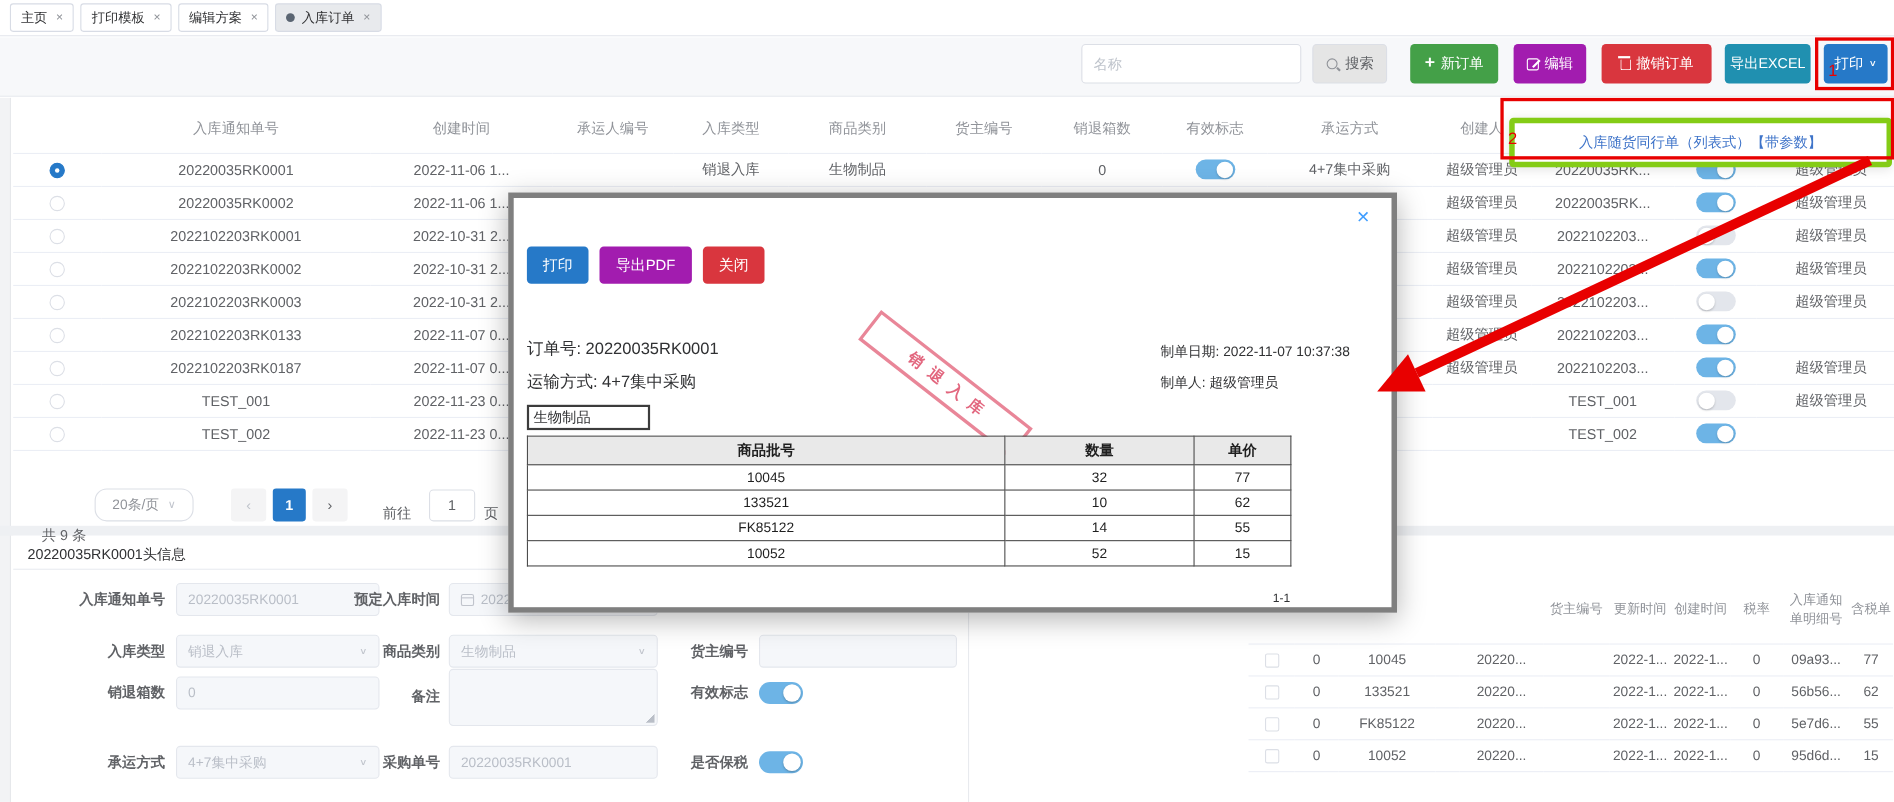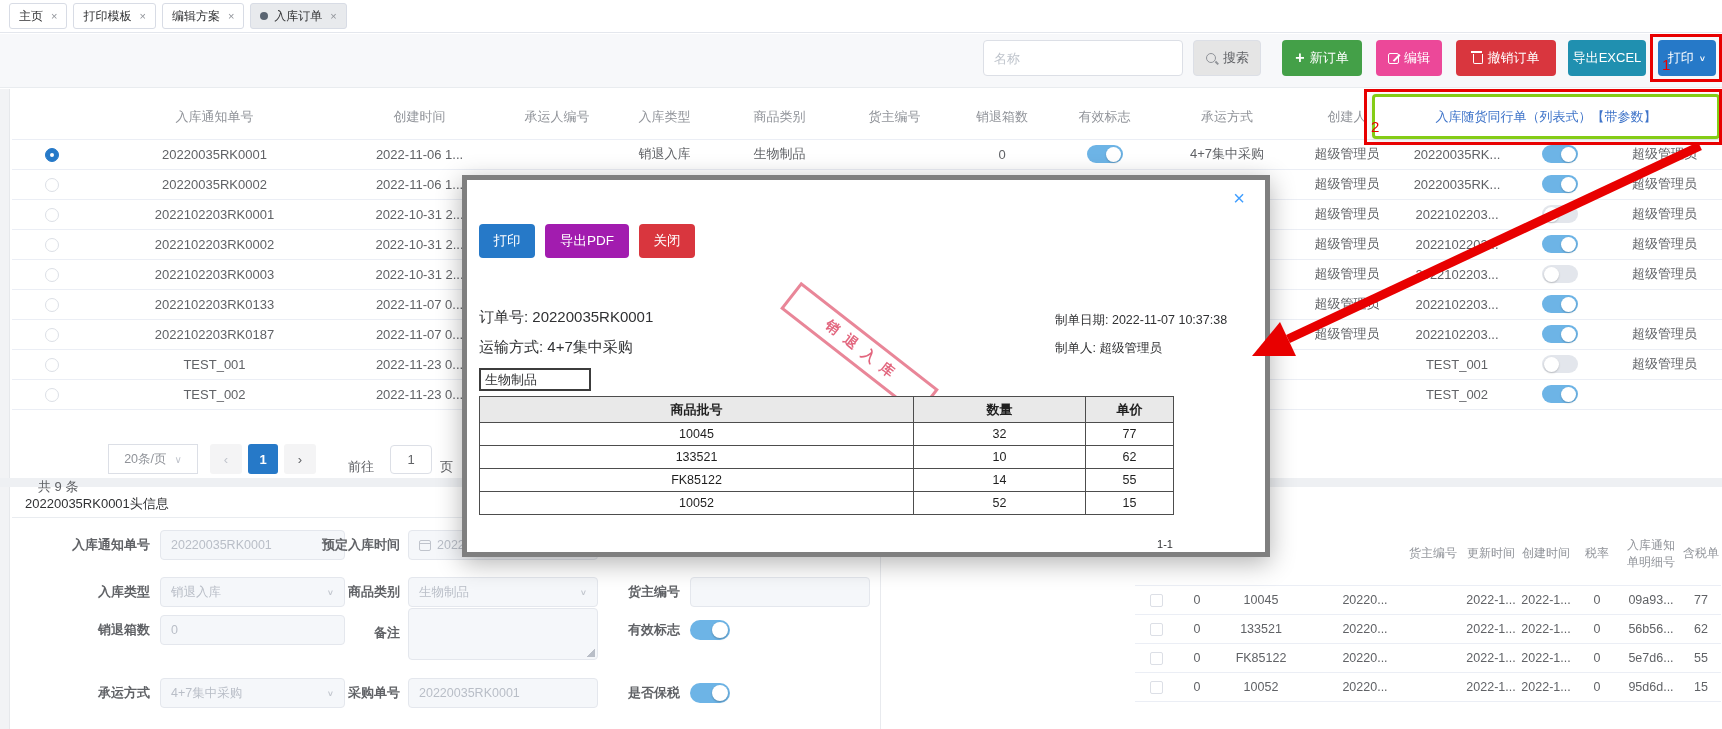--- a/index.html
+++ b/index.html
@@ -18,21 +18,21 @@
 #toolbar{position:absolute;left:0;top:34px;width:1722px;height:54px;background:#f7f8fa;
   border-bottom:1px solid #e9ecef;z-index:5}
 .t-abs{position:absolute;z-index:6}
 #search-input{left:983px;top:40px;width:200px;height:36px;border:1px solid #dcdfe6;border-radius:4px;
   padding:0 10px;font-size:13px;color:#606266;background:#fff;outline:none}
 #search-input::placeholder{color:#bfc4cc}
 .btn{display:flex;align-items:center;justify-content:center;gap:5px;height:36px;border-radius:4px;
   font-size:13px;cursor:pointer;border:none;white-space:nowrap}
 #search-btn{left:1193px;top:40px;width:68px;background:#e5e5e5;border:1px solid #dcdfe6;color:#606266}
 #new-order-btn{left:1282px;top:40px;width:80px;background:#44a048;color:#fff}
-#edit-btn{left:1376px;top:40px;width:66px;background:#ec4899;color:#fff}
+#edit-btn{left:1376px;top:40px;width:66px;background:#a21caf;color:#fff}
 #cancel-btn{left:1456px;top:40px;width:100px;background:#d9363e;color:#fff}
 #export-btn{left:1568px;top:40px;width:78px;background:#2090b0;color:#fff}
 #print-btn{left:1658px;top:40px;width:58px;background:#2679c8;color:#fff}
 .plus{font-size:16px;font-weight:bold;line-height:1}
 .chev{font-size:10px;transform:scaleY(.8)}
 .mag{position:relative;width:13px;height:13px;display:inline-block}
 .mag::before{content:'';position:absolute;left:1px;top:1px;width:8px;height:8px;border:1.5px solid #909399;border-radius:50%}
 .mag::after{content:'';position:absolute;left:10px;top:10px;width:4px;height:1.5px;background:#909399;transform:rotate(45deg)}
 .ic-edit{position:relative;width:11px;height:11px;border:1.5px solid #fff;border-radius:2px;display:inline-block}
 .ic-edit::after{content:'';position:absolute;right:-3px;top:3px;width:9px;height:1.5px;background:#fff;transform:rotate(-45deg)}
@@ -51,21 +51,21 @@
 .radio.sel{background:#2679c8;border-color:#2679c8}
 .radio.sel::after{content:'';position:absolute;left:4px;top:4px;width:4px;height:4px;border-radius:50%;background:#fff}
 .toggle{position:relative;display:inline-block;width:36px;height:18px;border-radius:9px;background:#e3e6ec;vertical-align:middle}
 .toggle .knob{position:absolute;top:1.5px;left:2px;width:15px;height:15px;border-radius:50%;background:#fff;box-shadow:0 1px 2px rgba(0,0,0,.2)}
 .toggle.on{background:#6db4e6}
 .toggle.on .knob{left:19px}
 .cb{display:inline-block;width:13px;height:13px;border:1px solid #dcdfe6;border-radius:2px;background:#fff;vertical-align:middle}
 
 .pg{position:absolute;z-index:2;font-size:13px;color:#606266;display:flex;align-items:center;justify-content:center}
 #pg-total{left:38px;top:472px;height:30px}
-#pg-size{left:108px;top:444px;width:90px;height:30px;border:1px solid #dcdfe6;border-radius:0;background:#fff;gap:8px;font-size:12.5px;color:#909399}
+#pg-size{left:86px;top:444px;width:90px;height:30px;border:1px solid #dcdfe6;border-radius:11px;background:#fff;gap:8px;font-size:12.5px;color:#909399}
 #pg-prev{left:210px;top:444px;width:32px;height:30px;background:#f4f4f5;border-radius:3px;color:#c0c4cc}
 #pg-cur{left:248px;top:444px;width:30px;height:30px;background:#2679c8;border-radius:3px;color:#fff;font-weight:bold}
 #pg-next{left:284px;top:444px;width:32px;height:30px;background:#f4f4f5;border-radius:3px;color:#606266}
 #pg-goto-label{left:348px;top:452px;height:30px}
 #pg-goto{left:390px;top:445px;width:42px;height:29px;border:1px solid #dcdfe6;border-radius:4px;text-align:center;font-size:13px;color:#606266;outline:none;position:absolute;z-index:2}
 #pg-unit{left:440px;top:452px;height:30px}
 
 #band{position:absolute;left:0;top:478px;width:1722px;height:9px;background:#eef0f3}
 #form-panel{position:absolute;left:12px;top:487px;width:866px;height:242px;background:#fff;z-index:1}
 #detail-panel{position:absolute;left:880px;top:487px;width:842px;height:242px;background:#fff;border-left:1px solid #e8eaee;z-index:1}
@@ -80,22 +80,22 @@
 .ic-cal::before{content:'';position:absolute;left:0;right:0;top:2px;height:1px;background:#c0c4cc}
 .rz{position:absolute;right:2px;bottom:2px;width:9px;height:9px;background:linear-gradient(135deg,transparent 55%,#b9bec7 55%)}
 .form-toggle{position:absolute;z-index:2;width:40px;height:20px;border-radius:10px;background:#6db4e6}
 .form-toggle .knob{position:absolute;top:2px;left:22px;width:16px;height:16px;border-radius:50%;background:#fff;box-shadow:0 1px 2px rgba(0,0,0,.25)}
 
 #detail-table{position:absolute;left:1135px;top:523px;width:586px;table-layout:fixed;z-index:2}
 #detail-table th{height:62px;font-size:12px;font-weight:normal;color:#909399;text-align:center;
   border-bottom:1px solid #ebeef5;white-space:pre-line;line-height:1.4}
 #detail-table td{height:29px;font-size:12.5px;color:#606266;text-align:center;border-bottom:1px solid #ebeef5;overflow:hidden;white-space:nowrap}
 
-#print-menu{position:absolute;left:1372px;top:94px;width:348px;height:45px;background:#fff;
-  border:3px solid #84cc16;border-radius:4px;box-shadow:0 2px 10px rgba(0,0,0,.1);
+#print-menu{position:absolute;left:1372px;top:107px;width:348px;height:45px;background:#fff;
+  border:5px solid #84cc16;border-radius:4px;box-shadow:0 2px 10px rgba(0,0,0,.1);
   display:flex;align-items:center;justify-content:center;z-index:20}
 #print-menu .item{font-size:13px;color:#3f74c9;cursor:pointer;white-space:nowrap}
 
 #modal{position:absolute;left:462px;top:175px;width:808px;height:382px;background:#fff;
   border:5px solid #7f7f7f;box-shadow:0 6px 24px rgba(0,0,0,.3);z-index:30}
 .m-abs{position:absolute}
 #m-close{right:20px;top:8px;font-size:20px;color:#409eff;cursor:pointer;line-height:1}
 .mbtn{position:absolute;top:44px;height:34px;border:none;border-radius:4px;color:#fff;font-size:13.5px;cursor:pointer}
 #m-print{left:12px;width:56px;background:#2679c8}
 #m-pdf{left:78px;width:84px;background:#a21caf}

